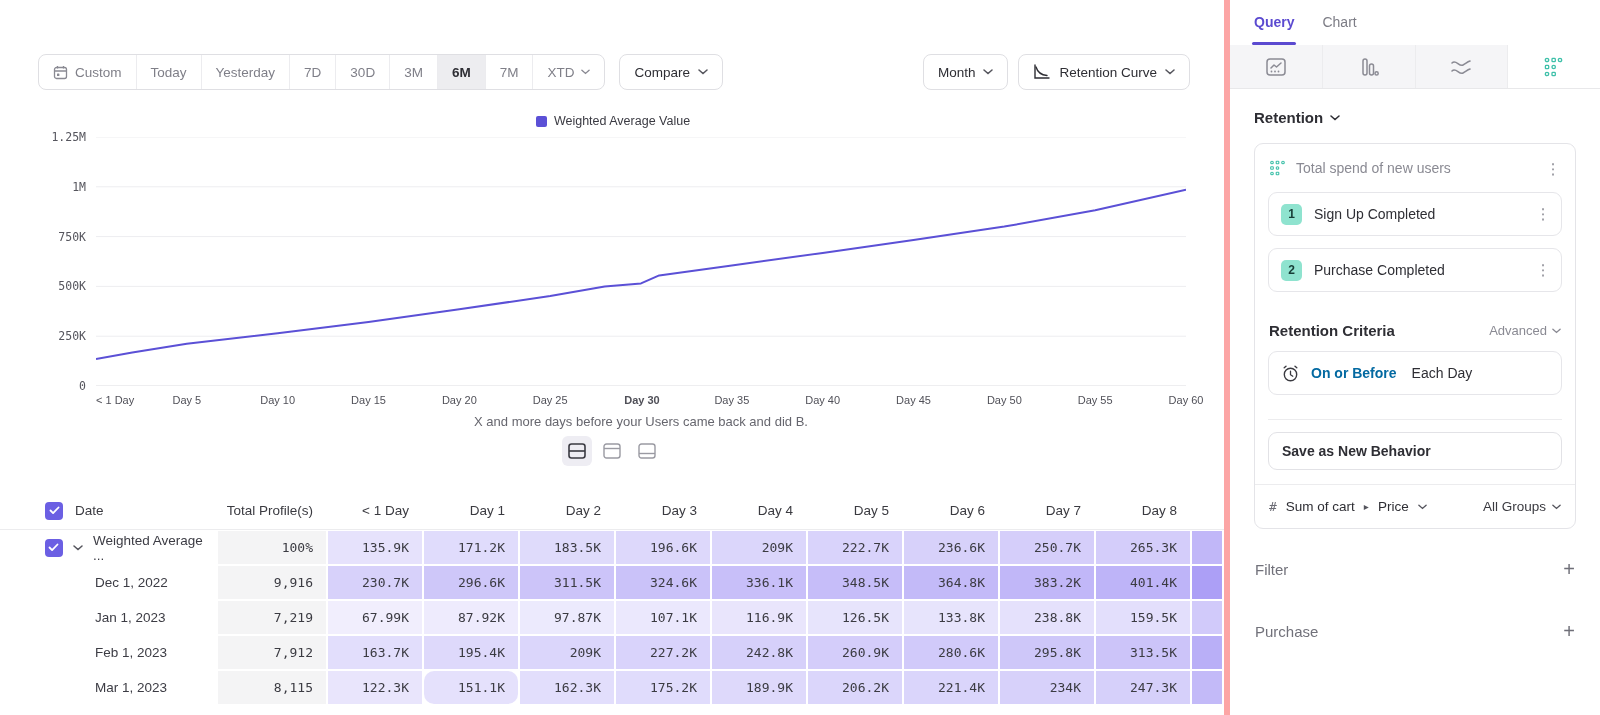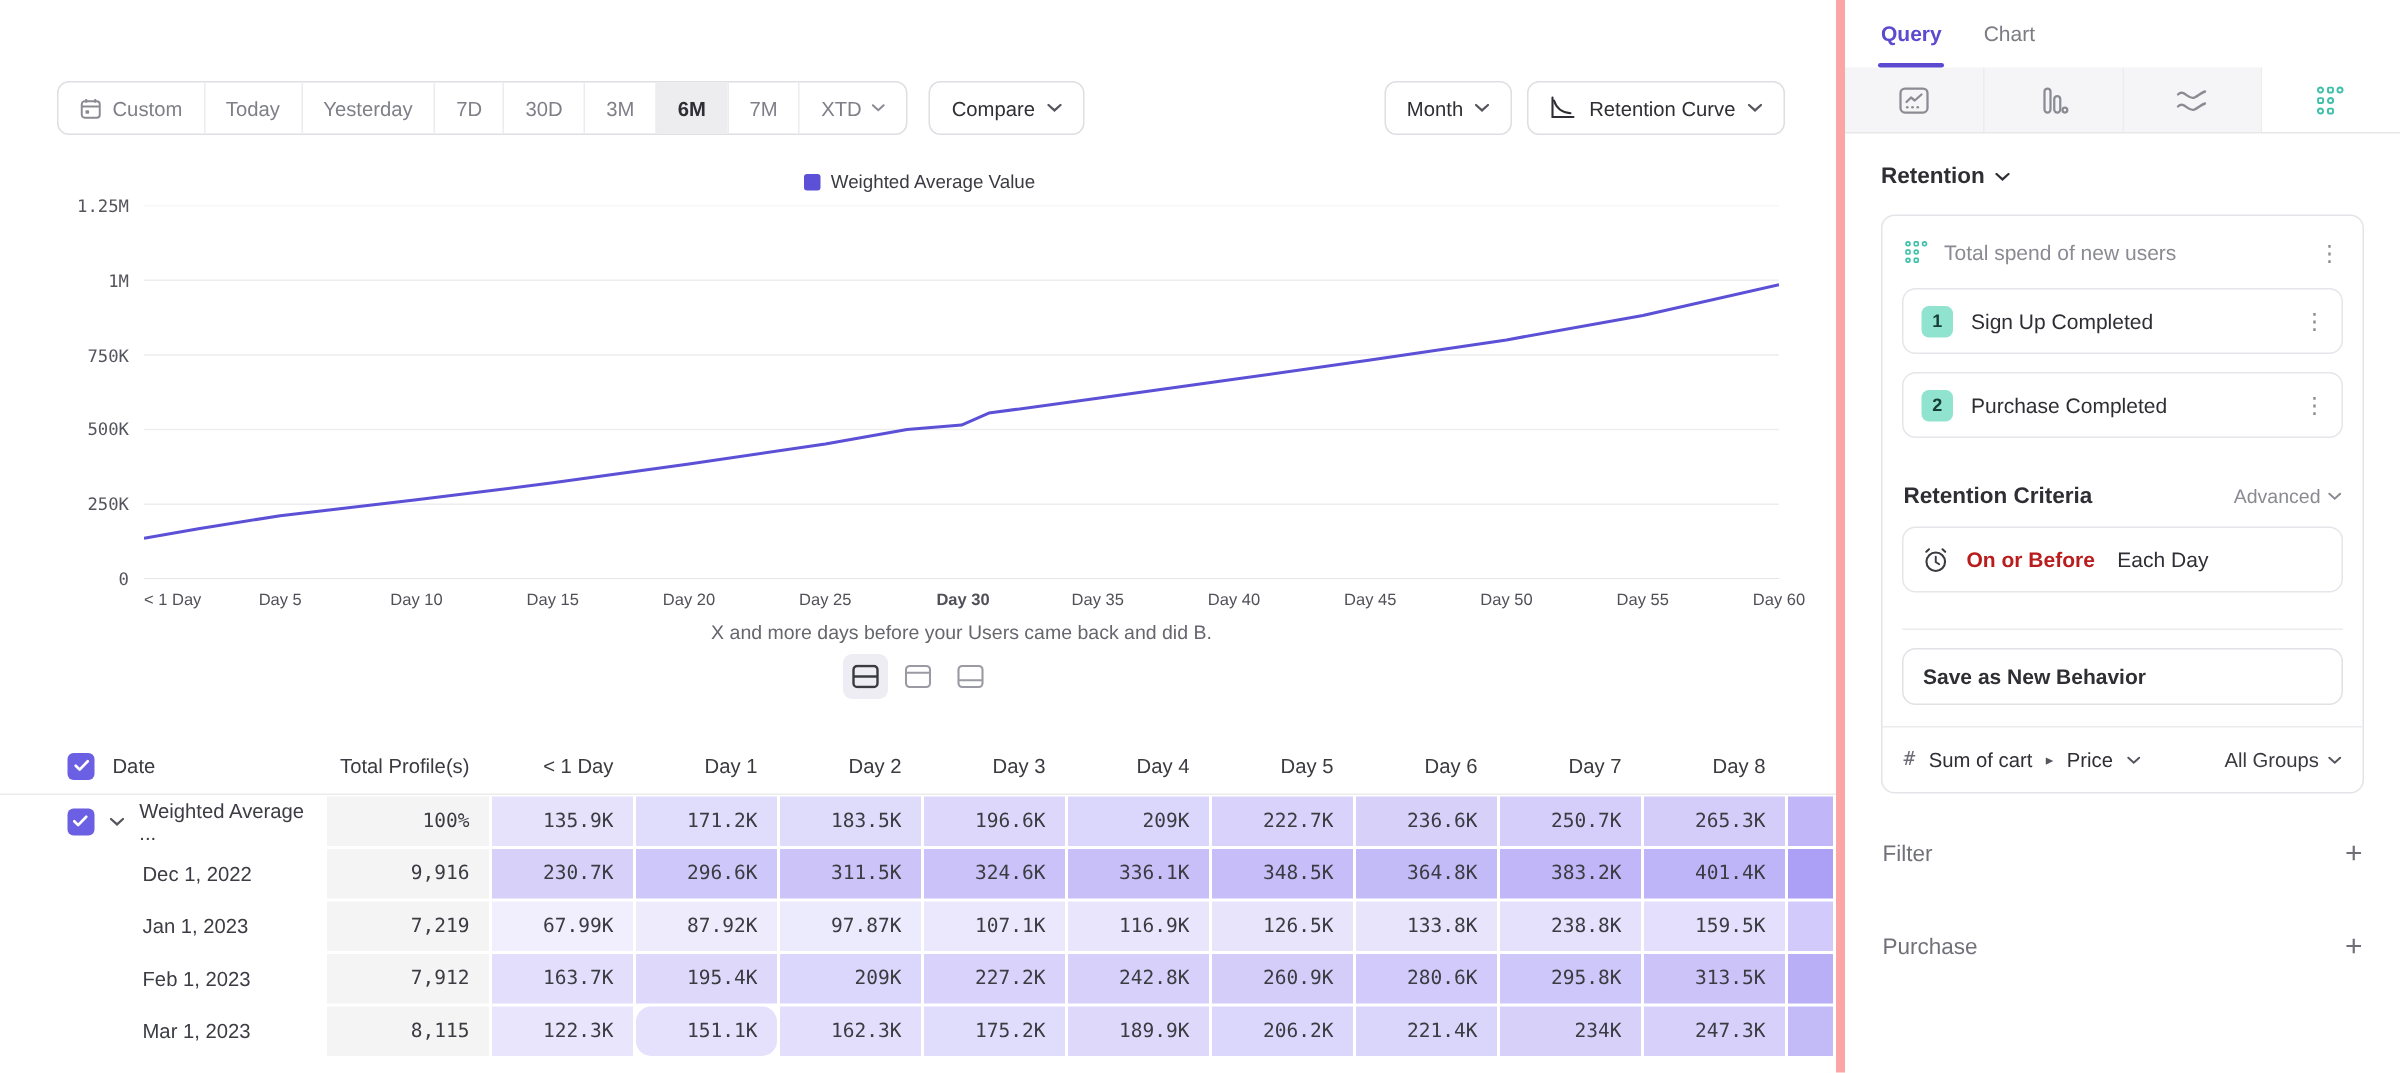--- a/index.html
+++ b/index.html
@@ -73,21 +73,21 @@
   #behavior-head { display:flex; gap:9px; padding:3px 1px 2px 1px; }
   #behavior-title { flex:1; font-size:14px; color:#8a8a93; }
   .kebab { color:#8a8a93; font-size:15px; width:16px; text-align:center; cursor:pointer; }
   .step-card { display:flex; align-items:center; gap:12px; height:44px; border:1px solid #e6e6ea; border-radius:9px; padding:0 10px 0 12px; margin-top:12px; cursor:pointer; }
   .step-num { width:21px; height:21px; border-radius:5px; background:#8fe3cf; color:#173d36; font-size:12px; font-weight:700; display:flex; align-items:center; justify-content:center; }
   .step-label { flex:1; font-size:14px; color:#2e2e34; }
   #criteria-head { display:flex; align-items:center; margin-top:30px; padding:0 1px; }
   #criteria-title { flex:1; font-size:15px; font-weight:700; color:#2e2e34; }
   #advanced { display:flex; align-items:center; gap:5px; font-size:13px; color:#8a8a93; cursor:pointer; }
   #criteria-card { display:flex; align-items:center; gap:11px; height:44px; border:1px solid #e6e6ea; border-radius:9px; padding:0 12px; margin-top:12px; cursor:pointer; }
-  #criteria-cond { font-size:14px; color:#b91c1c; font-weight:600; }
+  #criteria-cond { font-size:14px; color:#0369a1; font-weight:600; }
   #criteria-window { font-size:14px; color:#2e2e34; margin-left:4px; }
   #criteria-divider { height:1px; background:#ececee; margin:24px 0 0 0; }
   #save-btn { display:flex; align-items:center; height:38px; border:1px solid #e2e2e6; border-radius:9px; padding:0 13px; margin-top:12px; font-size:14px; font-weight:600; color:#2e2e34; cursor:pointer; }
   #measure-row { display:flex; align-items:center; gap:9px; height:44px; border-top:1px solid #ececee; margin-top:14px; padding:0 14px; cursor:pointer; }
   #measure-hash { color:#6d6d76; font-size:13px; }
   #measure-label { font-size:13.5px; color:#2e2e34; }
   .sep-arrow { color:#55555d; font-size:10px; }
   #measure-sub { font-size:13.5px; color:#2e2e34; }
   #measure-spacer { flex:1; }
   #groups-label { font-size:13.5px; color:#3a3a40; display:flex; gap:6px; align-items:center; }

